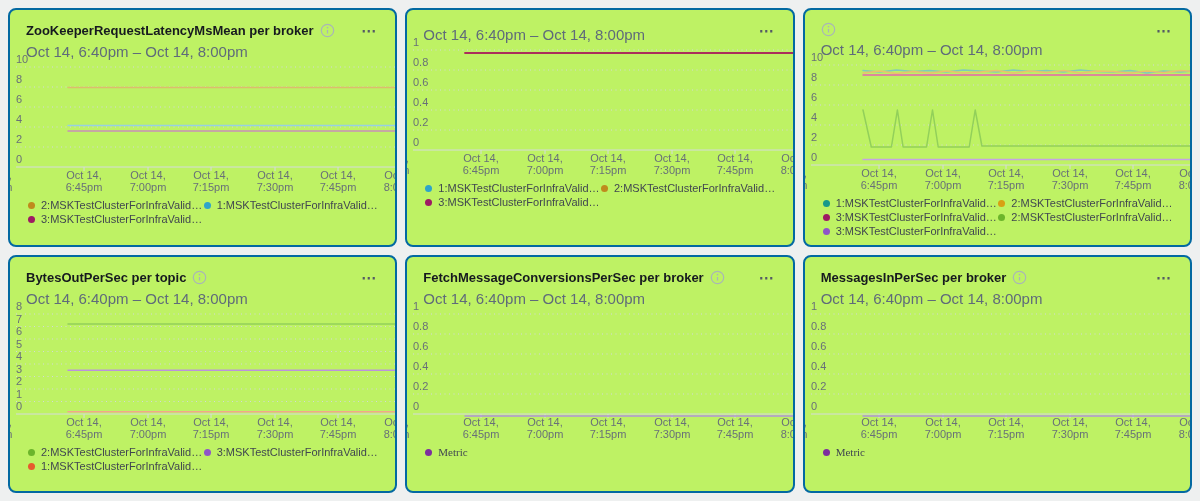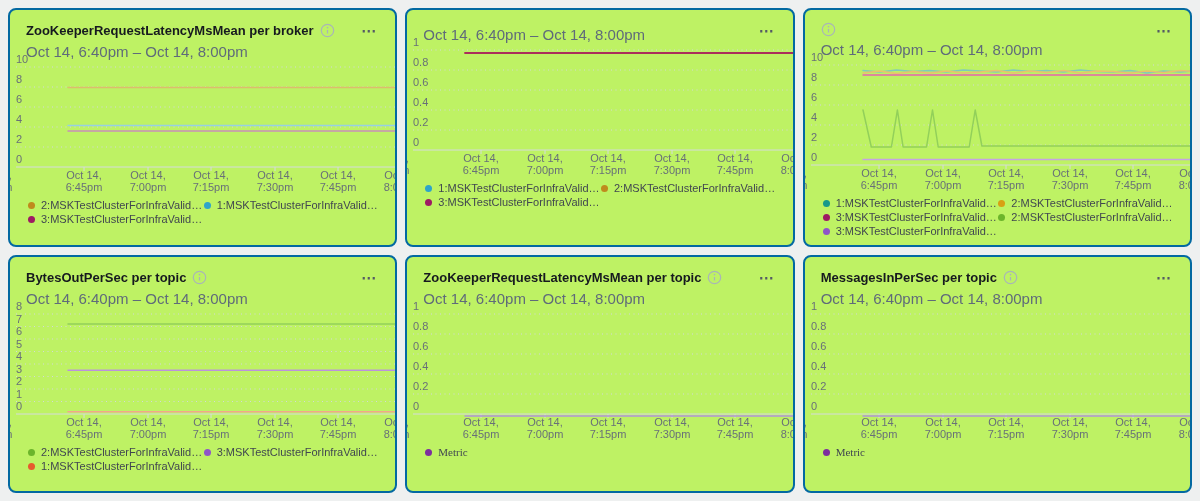--- a/index.html
+++ b/index.html
@@ -329,21 +329,21 @@
         <span class="legend-item">
           <i class="legend-dot" style="background: rgb(230, 92, 46);"></i>
           <span class="legend-label">1:MSKTestClusterForInfraValidation:__am...</span>
         </span>
       </div>
   </section>
     <section class="card">
     <div class="card-head">
       <div>
         <div class="title-row">
-          <h3 class="chart-title">ZooKeeperRequestLatencyMsMean per topic</h3>
+          <h3 class="chart-title">FetchMessageConversionsPerSec per broker</h3>
           <svg class="info-icon" width="15" height="15" viewBox="0 0 16 16">
             <circle cx="8" cy="8" r="6.6" fill="none" stroke="#a9b6b6" stroke-width="1.3"></circle>
             <line x1="8" y1="7.4" x2="8" y2="11.2" stroke="#a9b6b6" stroke-width="1.4"></line>
             <circle cx="8" cy="4.9" r="0.9" fill="#a9b6b6"></circle>
           </svg>
         </div>
         <div class="subtitle">Oct 14, 6:40pm – Oct 14, 8:00pm</div>
       </div>
       <button class="menu-btn">⋯</button>
     </div>
@@ -386,21 +386,21 @@
         <span class="legend-item">
           <i class="legend-dot" style="background: rgb(125, 46, 158);"></i>
           <span class="legend-label">Metric</span>
         </span>
       </div>
   </section>
     <section class="card">
     <div class="card-head">
       <div>
         <div class="title-row">
-          <h3 class="chart-title">MessagesInPerSec per topic</h3>
+          <h3 class="chart-title">MessagesInPerSec per broker</h3>
           <svg class="info-icon" width="15" height="15" viewBox="0 0 16 16">
             <circle cx="8" cy="8" r="6.6" fill="none" stroke="#a9b6b6" stroke-width="1.3"></circle>
             <line x1="8" y1="7.4" x2="8" y2="11.2" stroke="#a9b6b6" stroke-width="1.4"></line>
             <circle cx="8" cy="4.9" r="0.9" fill="#a9b6b6"></circle>
           </svg>
         </div>
         <div class="subtitle">Oct 14, 6:40pm – Oct 14, 8:00pm</div>
       </div>
       <button class="menu-btn">⋯</button>
     </div>

